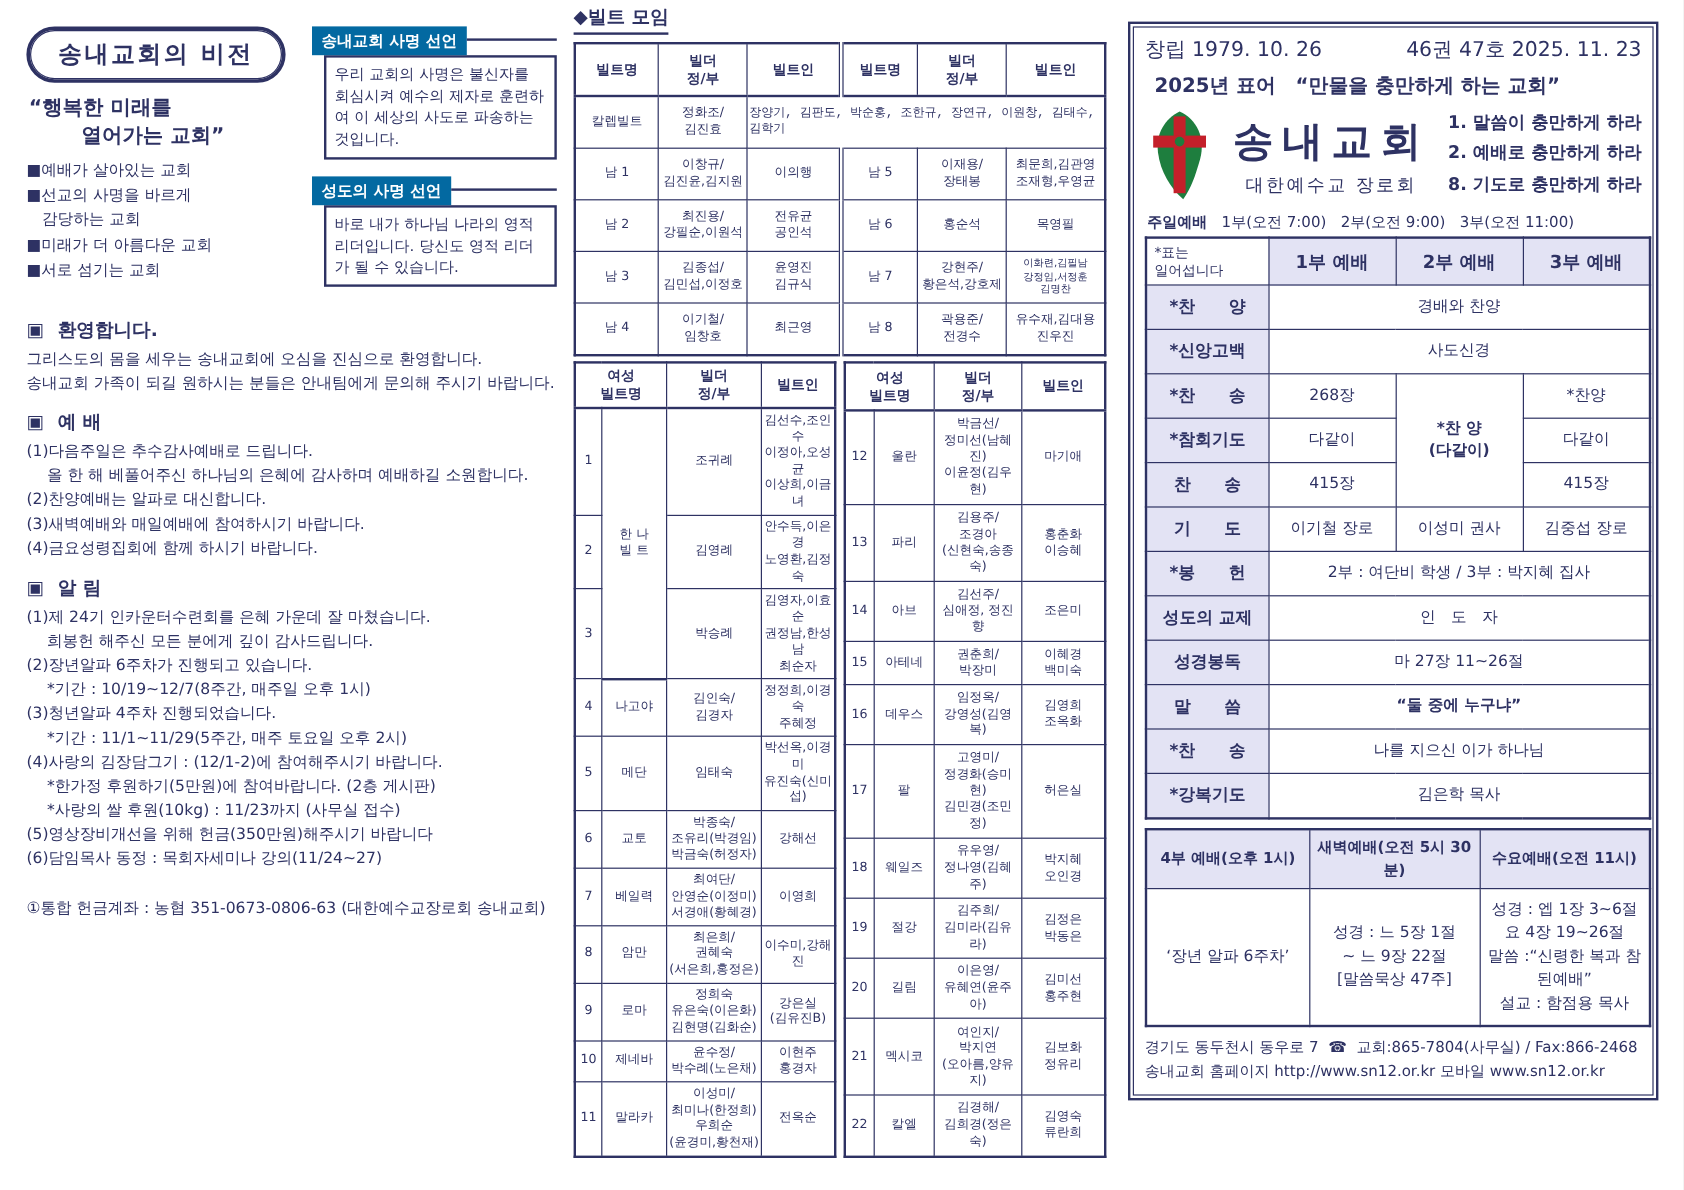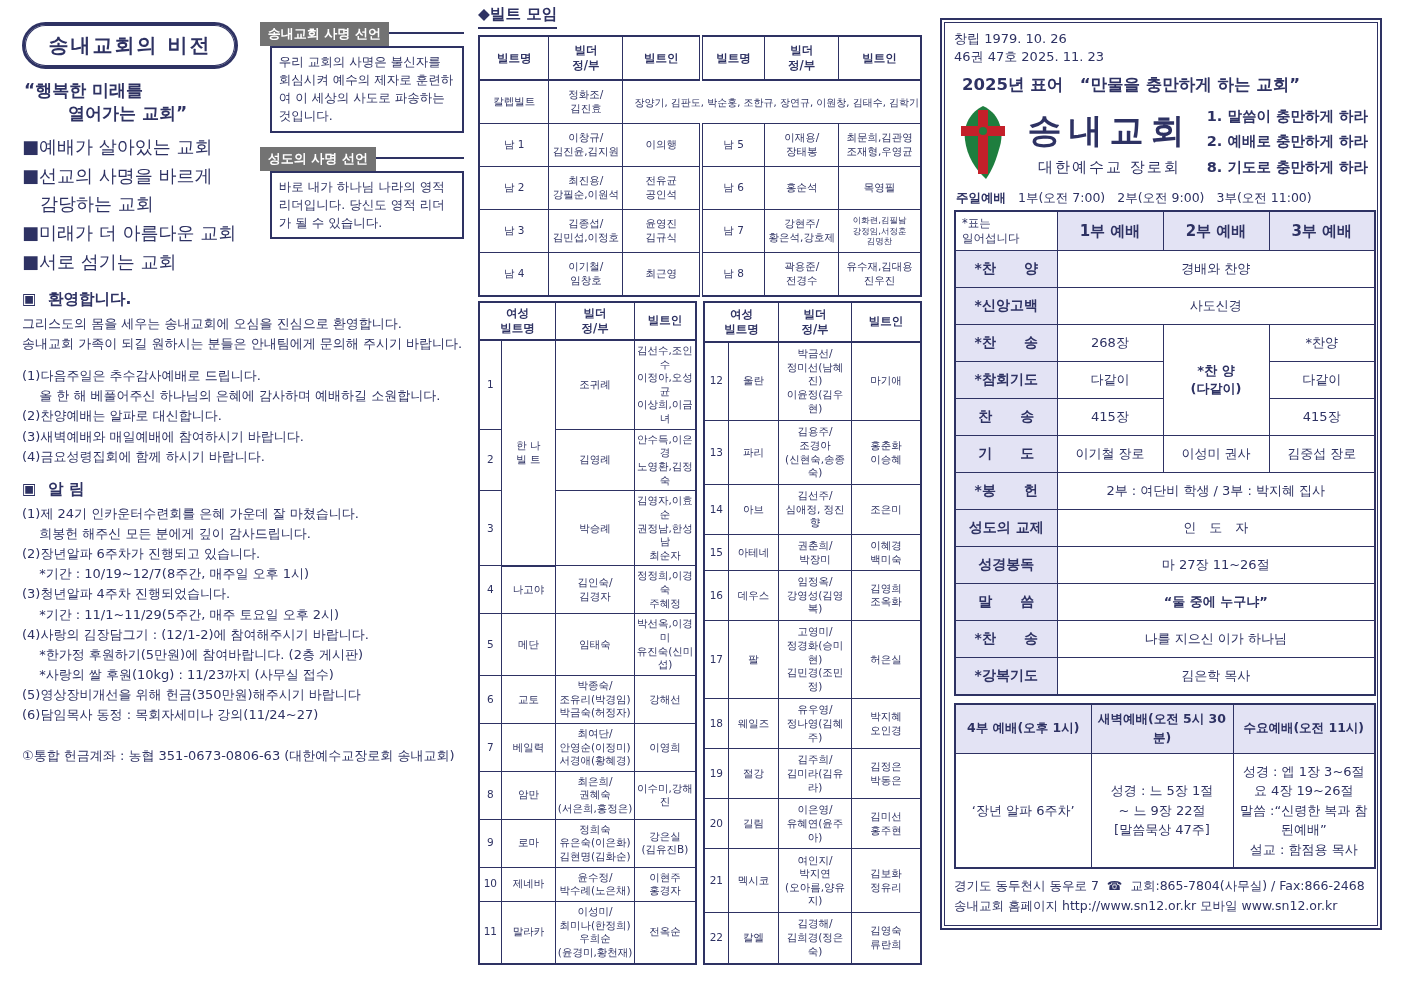--- a/index.html
+++ b/index.html
@@ -6,54 +6,54 @@
   #page{position:relative;width:1403px;height:992px;background:#ffffff;
         font-family:"DejaVu Sans","Liberation Sans",sans-serif;color:#2e3263;overflow:hidden;}
   
   .col-left{position:absolute;left:22px;top:22px;width:442px;}
   .left-top{display:flex;gap:22px;}
   .vision-block{width:222px;}
   .vision-oval{border:3px solid #2e3263;border-radius:28px;padding:7px 10px;text-align:center;
                font-weight:bold;font-size:20px;letter-spacing:2px;box-shadow:0 0 0 1px #2e3263 inset;}
   .vision-quote{font-weight:bold;font-size:17px;margin:10px 0 8px 2px;line-height:1.35;}
   .vision-quote .q2{padding-left:44px;}
-  .v-item{font-size:18px;line-height:1.6;white-space:pre-line;}
+  .v-item{font-size:13px;line-height:1.6;white-space:pre-line;}
   .mission-col{width:210px;}
   .mission{margin-bottom:14px;}
   .m-head{display:flex;align-items:flex-start;}
-  .m-title{background:#737373;color:#ffffff;font-weight:bold;font-size:13px;padding:3px 8px;white-space:nowrap;}
+  .m-title{background:#0369a1;color:#ffffff;font-weight:bold;font-size:13px;padding:3px 8px;white-space:nowrap;}
   .m-line{flex:1;border-top:2px solid #2e3263;margin-top:10px;}
   .m-body{border:2px solid #2e3263;margin-left:10px;padding:5px 7px;font-size:12.5px;line-height:1.45;}
   .section{margin-top:12px;}
   .s-head{font-weight:bold;font-size:15.5px;margin-bottom:4px;}
   .s-icon{margin-right:6px;}
   .s-line{font-size:13px;line-height:1.55;}
   .account{margin-top:22px;font-size:13px;}
   
   .col-mid{position:absolute;left:478px;top:4px;width:444px;}
   .mid-title{font-weight:bold;font-size:15.5px;border-bottom:2px solid #2e3263;display:inline-block;
              padding-bottom:2px;margin-bottom:6px;}
   table{border-collapse:collapse;table-layout:fixed;}
   .btable{border:2px solid #2e3263;width:100%;}
   .btable td{border:1px solid #2e3263;text-align:center;vertical-align:middle;
              padding:3px 1px;font-size:10.5px;line-height:1.3;white-space:pre-line;}
   .btable tr.hd td{font-weight:bold;font-size:11.5px;border-bottom:2px solid #2e3263;}
   .male td.sep{border-left:4px double #2e3263;}
-  .male td.caleb{font-size:10px;text-align:right;}
+  .male td.caleb{font-size:10px;text-align:left;font-family:Liberation Mono, monospace;}
   .male td{height:36px;}
   td.tiny{font-size:8.5px;line-height:1.25;}
   .female-wrap{display:flex;gap:6px;margin-top:4px;}
   .female-wrap .btable{width:219px;}
   .female td.no{font-size:10.5px;}
   .female td.gname{border-bottom:2px solid #2e3263;}
   
   .col-right{position:absolute;left:940px;top:18px;width:442px;}
   .panel{border:2px solid #2e3263;padding:2px;}
   .panel-inner{border:1px solid #2e3263;padding:7px 9px 9px 9px;}
-  .p-top{display:flex;justify-content:space-between;font-size:13px;margin-bottom:8px;flex-direction:column;}
+  .p-top{display:flex;justify-content:space-between;font-size:17px;margin-bottom:8px;}
   .p-slogan{font-weight:bold;font-size:16.5px;margin:0 0 6px 8px;}
   .p-brand{display:flex;align-items:center;gap:10px;margin:2px 0 8px 0;}
   .logo{flex:0 0 auto;}
   .brand-mid{flex:1;text-align:center;}
   .church-name{font-weight:bold;font-size:34px;letter-spacing:7px;}
   .denom{font-size:15px;margin-top:4px;letter-spacing:2px;}
   .mottos{font-weight:bold;font-size:14.5px;line-height:1.75;white-space:nowrap;}
   .p-sunday{font-size:12.5px;margin:2px 0 3px 2px;display:flex;gap:12px;}
   .sun-lbl{font-weight:bold;}
   .order{width:100%;border:2px solid #2e3263;}
@@ -115,20 +115,24 @@
     <div class="section">
       <div class="s-head">
         <span class="s-icon">▣</span>
         <span>환영합니다.</span>
       </div>
       <div class="s-line">그리스도의 몸을 세우는 송내교회에 오심을 진심으로 환영합니다.</div>
       <div class="s-line">송내교회 가족이 되길 원하시는 분들은 안내팀에게 문의해 주시기 바랍니다.</div>
     </div>
 
     <div class="section">
+      <div class="s-head">
+        <span class="s-icon">▣</span>
+        <span>예 배</span>
+      </div>
       <div class="s-line">(1)다음주일은 추수감사예배로 드립니다.</div>
       <div class="s-line">　 올 한 해 베풀어주신 하나님의 은혜에 감사하며 예배하길 소원합니다.</div>
       <div class="s-line">(2)찬양예배는 알파로 대신합니다.</div>
       <div class="s-line">(3)새벽예배와 매일예배에 참여하시기 바랍니다.</div>
       <div class="s-line">(4)금요성령집회에 함께 하시기 바랍니다.</div>
     </div>
 
 
     <div class="section">
       <div class="s-head">

